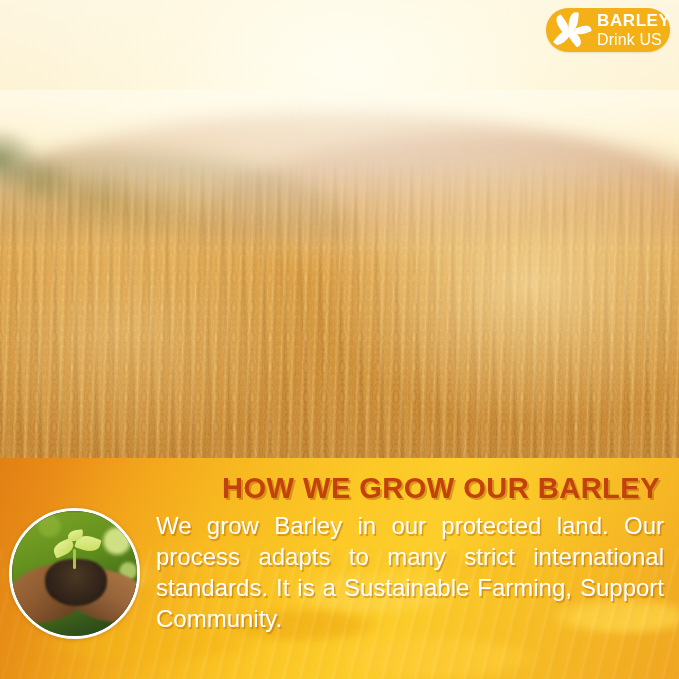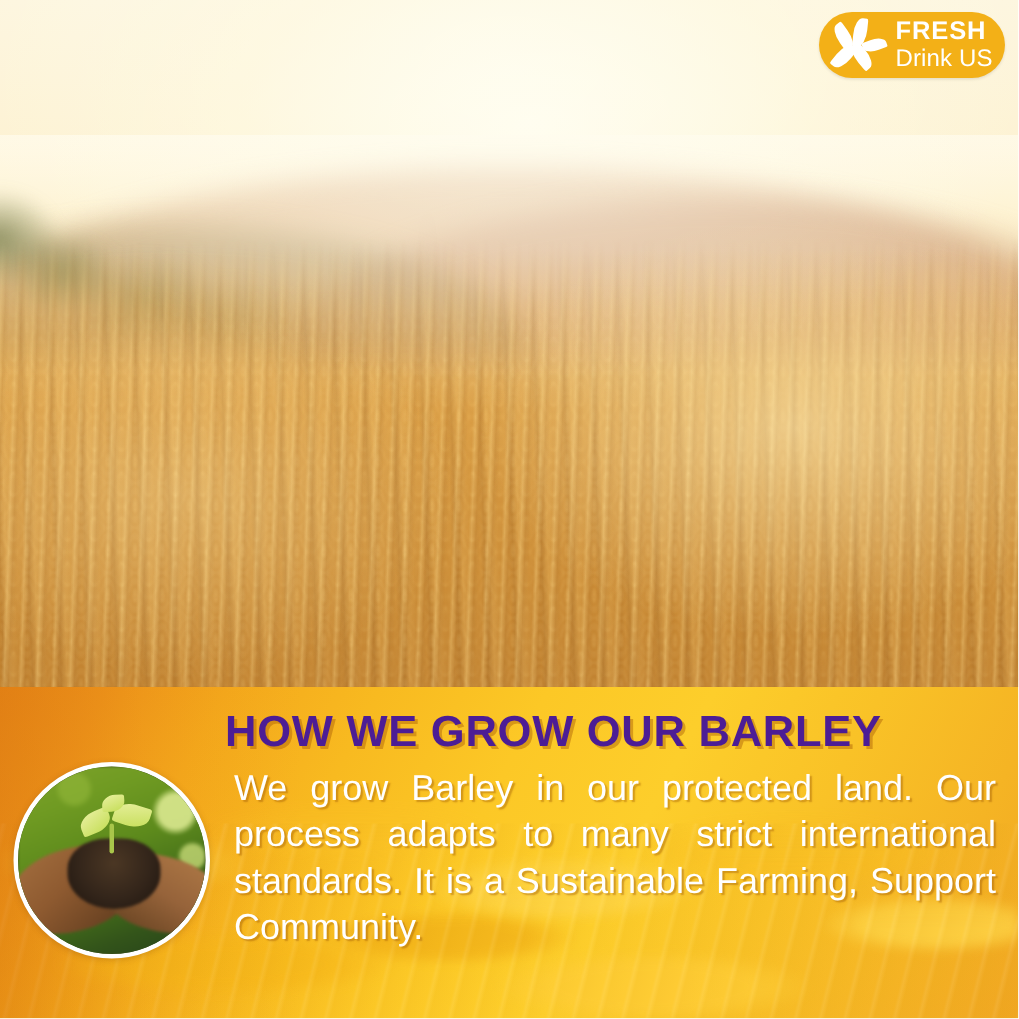--- a/index.html
+++ b/index.html
@@ -196,21 +196,21 @@
   .leaf{position:absolute;background:linear-gradient(160deg,#e9f0a0,#c4dd56);border-radius:60% 10% 60% 10%;}
   .leaf-l{left:33%;top:24%;width:17%;height:11%;transform:rotate(-22deg);}
   .leaf-r{left:51%;top:20%;width:19%;height:12%;transform:rotate(18deg);}
   .leaf-t{left:45%;top:15%;width:12%;height:9%;transform:rotate(-4deg);}
 
   
   .headline{
     position:absolute;left:150px;top:474px;width:510px;
     font-family:"Liberation Sans",sans-serif;
     font-weight:700;font-size:29px;letter-spacing:.5px;
-    color:#4c1d95;text-align:left;line-height:1;
+    color:#c2410c;text-align:right;line-height:1;
     text-shadow:2px 2px 0 rgba(170,96,6,.45);
     transform:scaleX(1.0);
     white-space:nowrap;
   }
   .body-copy{
     position:absolute;left:156px;top:510px;width:508px;
     font-family:"Liberation Sans",sans-serif;
     font-size:24px;line-height:31px;
     color:#fff;text-align:justify;
     text-shadow:1.5px 1.5px 1px rgba(160,92,6,.45);
@@ -236,21 +236,21 @@
 
   <div class="logo">
     <div class="logo-mark">
       <span class="petal p1"></span>
       <span class="petal p2"></span>
       <span class="petal p3"></span>
       <span class="petal p4"></span>
       <span class="petal p5"></span>
     </div>
     <div class="logo-txt">
-      <span class="logo-fresh">FRESH</span>
+      <span class="logo-fresh">BARLEY</span>
       <span class="logo-sub">Drink US</span>
     </div>
   </div>
 
   <div class="panel">
     <div class="petals"></div>
     <div class="ribs"></div>
     <div class="panel-shade"></div>
   </div>
 

